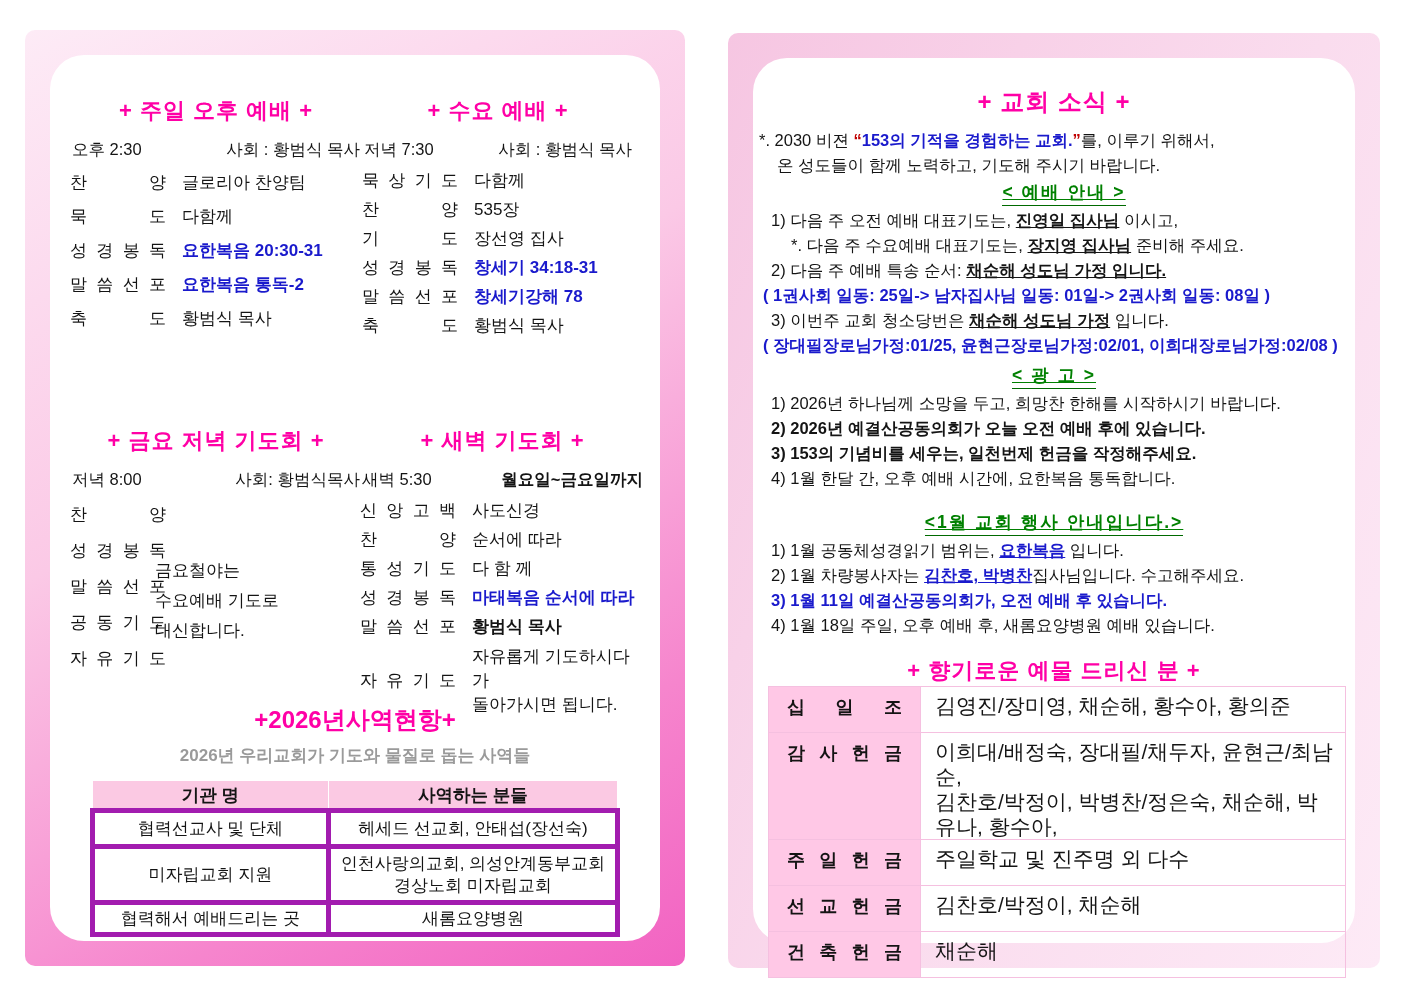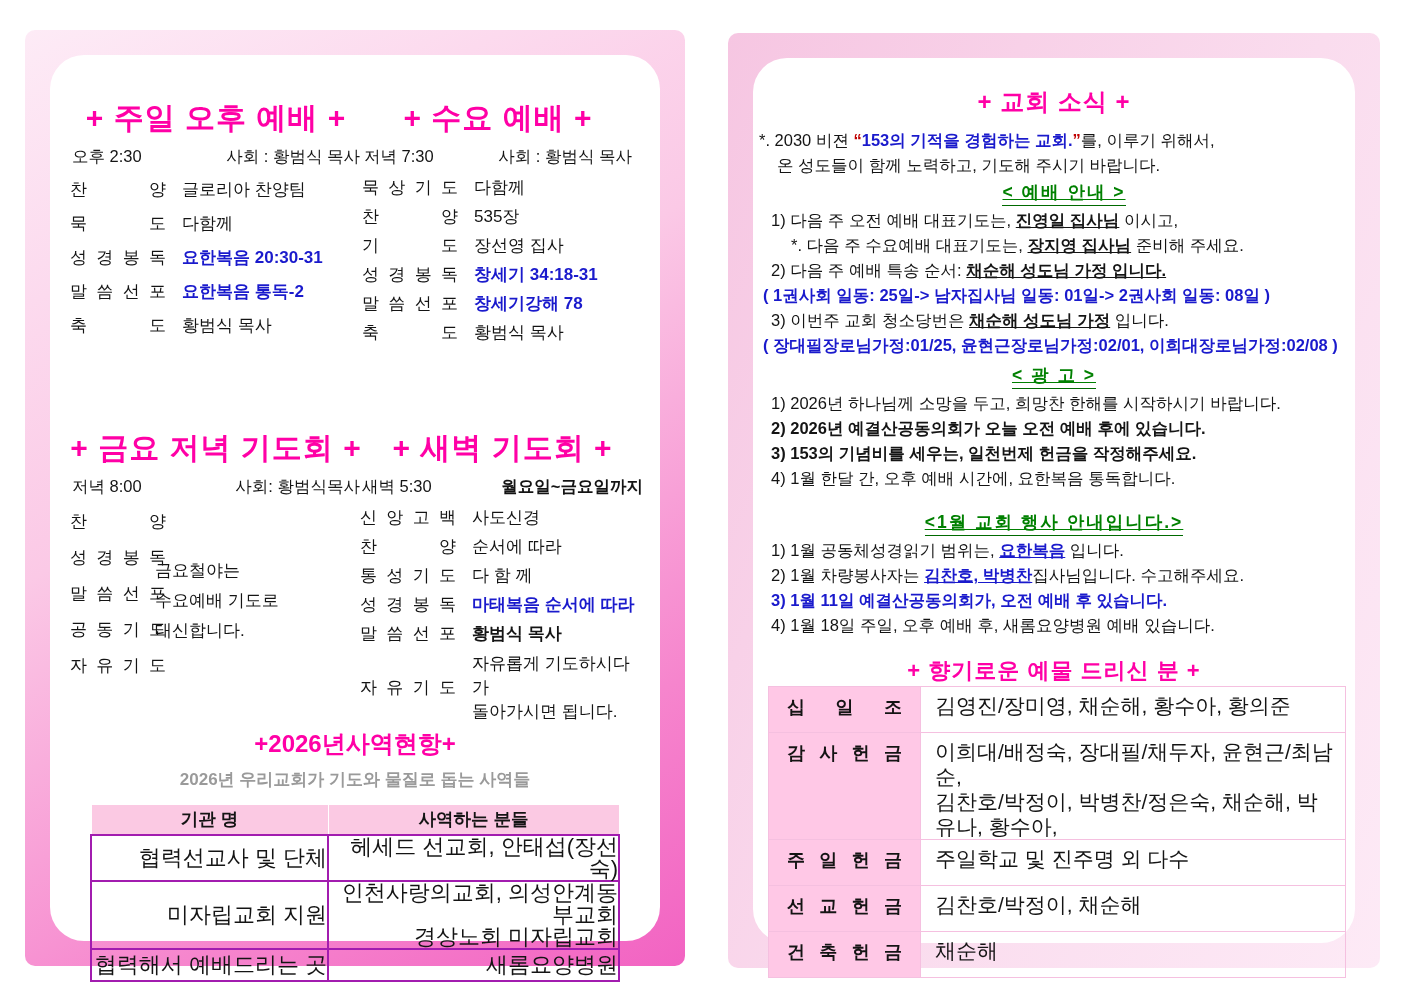--- a/index.html
+++ b/index.html
@@ -16,45 +16,45 @@
   .page-inner { position:absolute; left:25px; top:25px; right:25px; bottom:25px;
     background:#ffffff; border-radius:34px; }
 
   
   .magenta-title { color:#ff00a6; font-weight:bold; text-align:center; letter-spacing:1px; }
   .blue  { color:#1a1acc; font-weight:bold; }
   .bold  { font-weight:bold; }
 
   
   .svc-col { position:absolute; }
-  .svc-col .sec-title { font-size:30px; line-height:28px;margin-top:7px; }
+  .svc-col .sec-title { font-size:22px; line-height:28px; }
   .meta { display:flex; justify-content:space-between; margin-top:13px;
     font-size:16.5px; line-height:22px; padding:0 2px; }
   .rows { margin-top:10px; }
   .svc-row { display:flex; align-items:flex-start; line-height:22px; font-size:17px; }
   .rows-loose  .svc-row { margin-top:12px; }
   .rows-tight  .svc-row { margin-top:7px; }
   .rows-xloose .svc-row { margin-top:14px; }
   .svc-label { display:inline-block; width:96px; flex:0 0 96px;
     text-align:justify; text-align-last:justify; color:#141414; }
   .svc-val { margin-left:16px; white-space:pre-line; }
   .fri-note { position:absolute; left:85px; top:129px; width:210px;
     text-align:left; font-size:17px; line-height:30px; white-space:pre-line; }
   .two-line { line-height:24px; }
 
   
   .ministry { position:absolute; left:0; top:650px; width:610px; text-align:center; }
-  .ministry .sec-title { font-size:24px; line-height:30px; letter-spacing:0;margin-top:24px; }
+  .ministry .sec-title { font-size:24px; line-height:30px; letter-spacing:0; }
   .ministry .subtitle { margin-top:9px; font-size:17px; font-weight:bold; color:#9a9a9a; }
   table.mtable { margin:13px auto 0; width:530px; border-collapse:collapse;
     border:1px solid #f6c4e2; }
   table.mtable th { background:#fbc9e3; font-size:17.5px; font-weight:bold;
     height:30px; border:1px solid #ffffff; border-bottom:1px solid #f6c4e2; }
-  table.mtable td { font-size:22px; line-height:22px; text-align:right;
-    vertical-align:middle; border:2px solid #a21caf; white-space:pre-line; }
+  table.mtable td { font-size:17px; line-height:22px; text-align:center;
+    vertical-align:middle; border:5px solid #a21caf; white-space:pre-line; }
   table.mtable col.c1 { width:238px; } table.mtable col.c2 { width:292px; }
   table.mtable tr.r1 td { height:36px; }
   table.mtable tr.r2 td { height:56px; }
   table.mtable tr.r3 td { height:32px;margin-top:48px; }
 
   
   .news-title { position:absolute; top:28px; left:0; width:100%; font-size:24px; }
   .r-line { font-size:16.5px; line-height:25px; }
   .vision1 { position:absolute; top:70px; left:6px; }
   .vision2 { position:absolute; top:95px; left:24px; }

